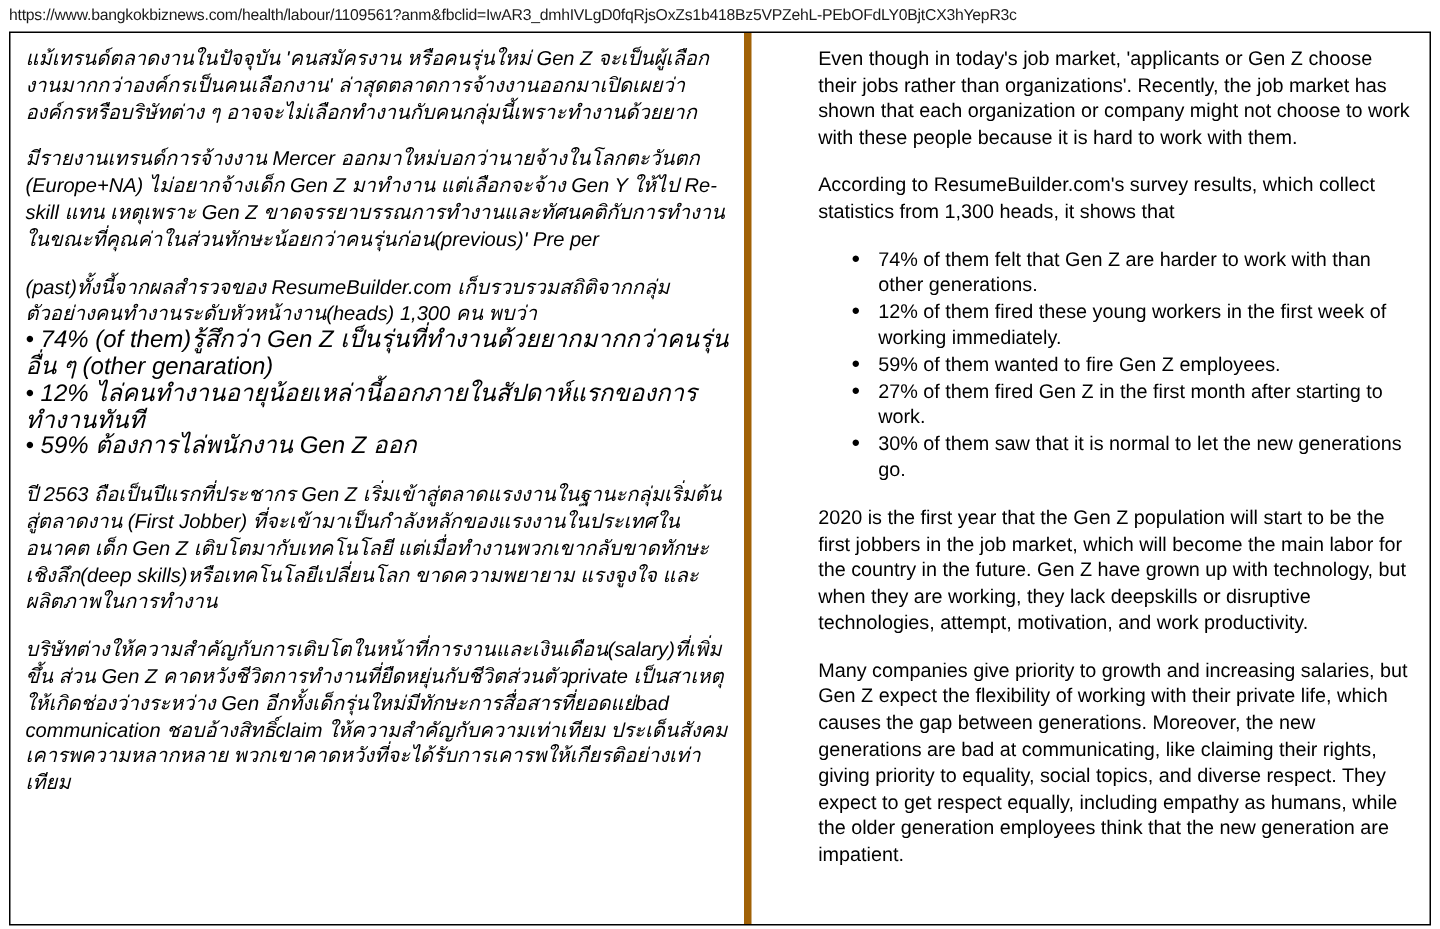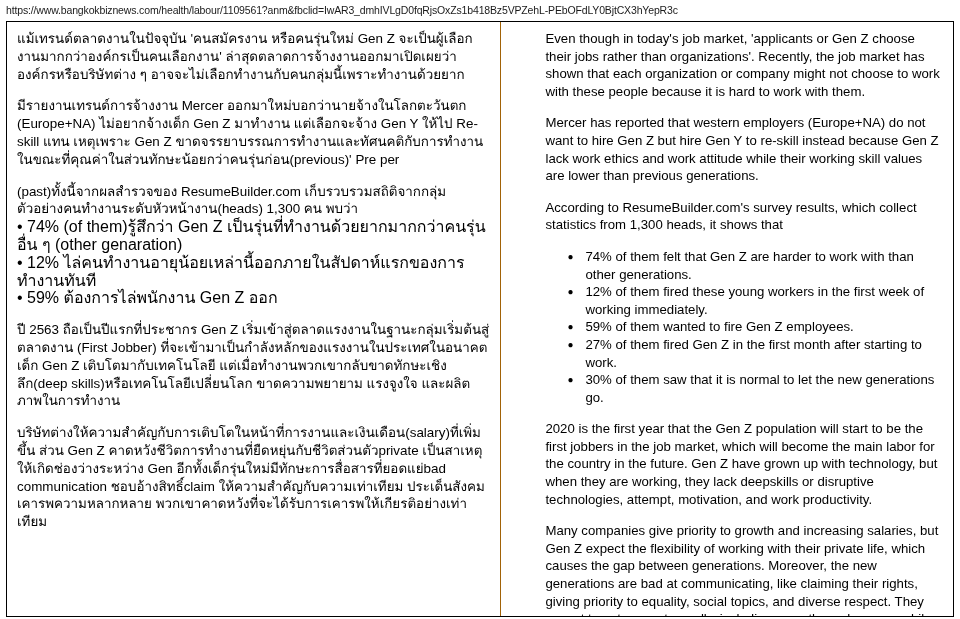--- a/index.html
+++ b/index.html
@@ -40,21 +40,22 @@
     display: flex;
     background: #ffffff;
   }
   .col {
     box-sizing: border-box;
     padding: 8px 10px 8px 10px;
     overflow: hidden;
   }
   .col-left {
     width: 495px;
-    border-right: 1px solid #a16207;
+    border-right: 5px solid #a16207;
+    font-style: italic;
   }
   .col-right {
     width: 452px;
     padding-left: 44px;
   }
   .col-left p,
   .col-right p {
     margin: 0 0 14px 0;
     font-size: 13.2px;
     line-height: 17.6px;
@@ -113,21 +114,20 @@
         <p class="bullet-line">• 74% (of them)รู้สึกว่า Gen Z เป็นรุ่นที่ทำงานด้วยยากมากกว่าคนรุ่นอื่น ๆ (other genaration)</p>
         <p class="bullet-line">• 12% ไล่คนทำงานอายุน้อยเหล่านี้ออกภายในสัปดาห์แรกของการทำงานทันที</p>
         <p class="bullet-line">• 59% ต้องการไล่พนักงาน Gen Z ออก</p>
       </div>
       <p>ปี 2563 ถือเป็นปีแรกที่ประชากร Gen Z เริ่มเข้าสู่ตลาดแรงงานในฐานะกลุ่มเริ่มต้นสู่ตลาดงาน (First Jobber) ที่จะเข้ามาเป็นกำลังหลักของแรงงานในประเทศในอนาคต เด็ก Gen Z เติบโตมากับเทคโนโลยี แต่เมื่อทำงานพวกเขากลับขาดทักษะเชิงลึก(deep skills)หรือเทคโนโลยีเปลี่ยนโลก ขาดความพยายาม แรงจูงใจ และผลิตภาพในการทำงาน</p>
       <p>บริษัทต่างให้ความสำคัญกับการเติบโตในหน้าที่การงานและเงินเดือน(salary)ที่เพิ่มขึ้น ส่วน Gen Z คาดหวังชีวิตการทำงานที่ยืดหยุ่นกับชีวิตส่วนตัวprivate เป็นสาเหตุให้เกิดช่องว่างระหว่าง Gen อีกทั้งเด็กรุ่นใหม่มีทักษะการสื่อสารที่ยอดแย่bad communication ชอบอ้างสิทธิ์claim ให้ความสำคัญกับความเท่าเทียม ประเด็นสังคมเคารพความหลากหลาย พวกเขาคาดหวังที่จะได้รับการเคารพให้เกียรติอย่างเท่าเทียม</p>
     </div>
 
     <div class="col col-right">
       <p>Even though in today's job market, 'applicants or Gen Z choose their jobs rather than organizations'. Recently, the job market has shown that each organization or company might not choose to work with these people because it is hard to work with them.</p>
-      <p>Mercer has reported that western employers (Europe+NA) do not want to hire Gen Z but hire Gen Y to re-skill instead because Gen Z lack work ethics and work attitude while their working skill values are lower than previous generations.</p>
       <p>According to ResumeBuilder.com's survey results, which collect statistics from 1,300 heads, it shows that</p>
       <ul>
         <li>74% of them felt that Gen Z are harder to work with than other generations.</li>
         <li>12% of them fired these young workers in the first week of working immediately.</li>
         <li>59% of them wanted to fire Gen Z employees.</li>
         <li>27% of them fired Gen Z in the first month after starting to work.</li>
         <li>30% of them saw that it is normal to let the new generations go.</li>
       </ul>
       <p>2020 is the first year that the Gen Z population will start to be the first jobbers in the job market, which will become the main labor for the country in the future. Gen Z have grown up with technology, but when they are working, they lack deepskills or disruptive technologies, attempt, motivation, and work productivity.</p>
       <p>Many companies give priority to growth and increasing salaries, but Gen Z expect the flexibility of working with their private life, which causes the gap between generations. Moreover, the new generations are bad at communicating, like claiming their rights, giving priority to equality, social topics, and diverse respect. They expect to get respect equally, including empathy as humans, while the older generation employees think that the new generation are impatient.</p>

